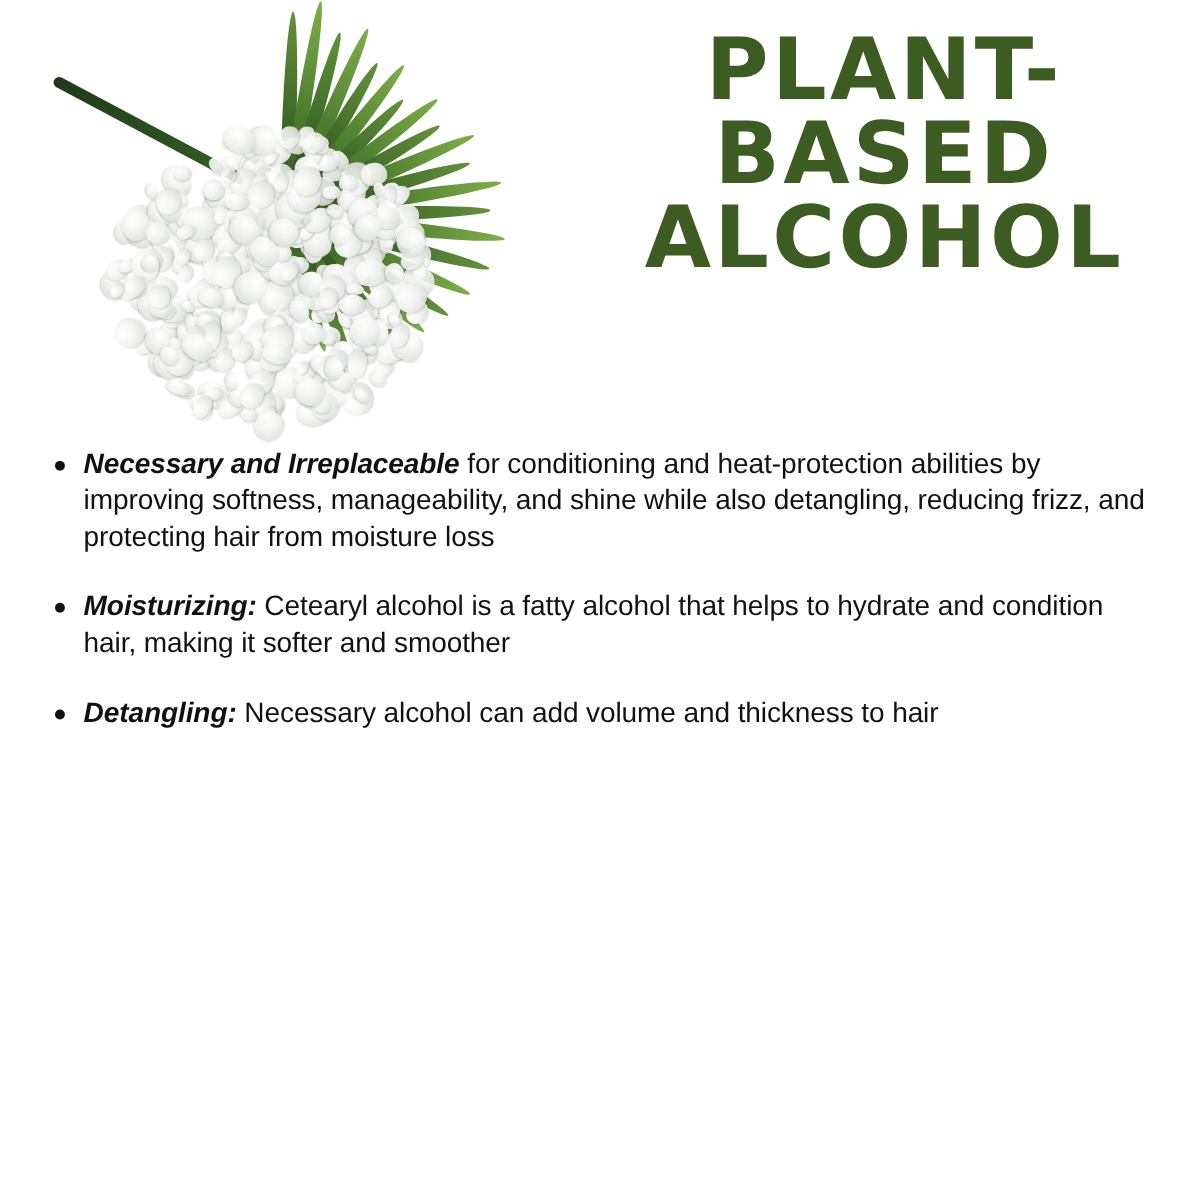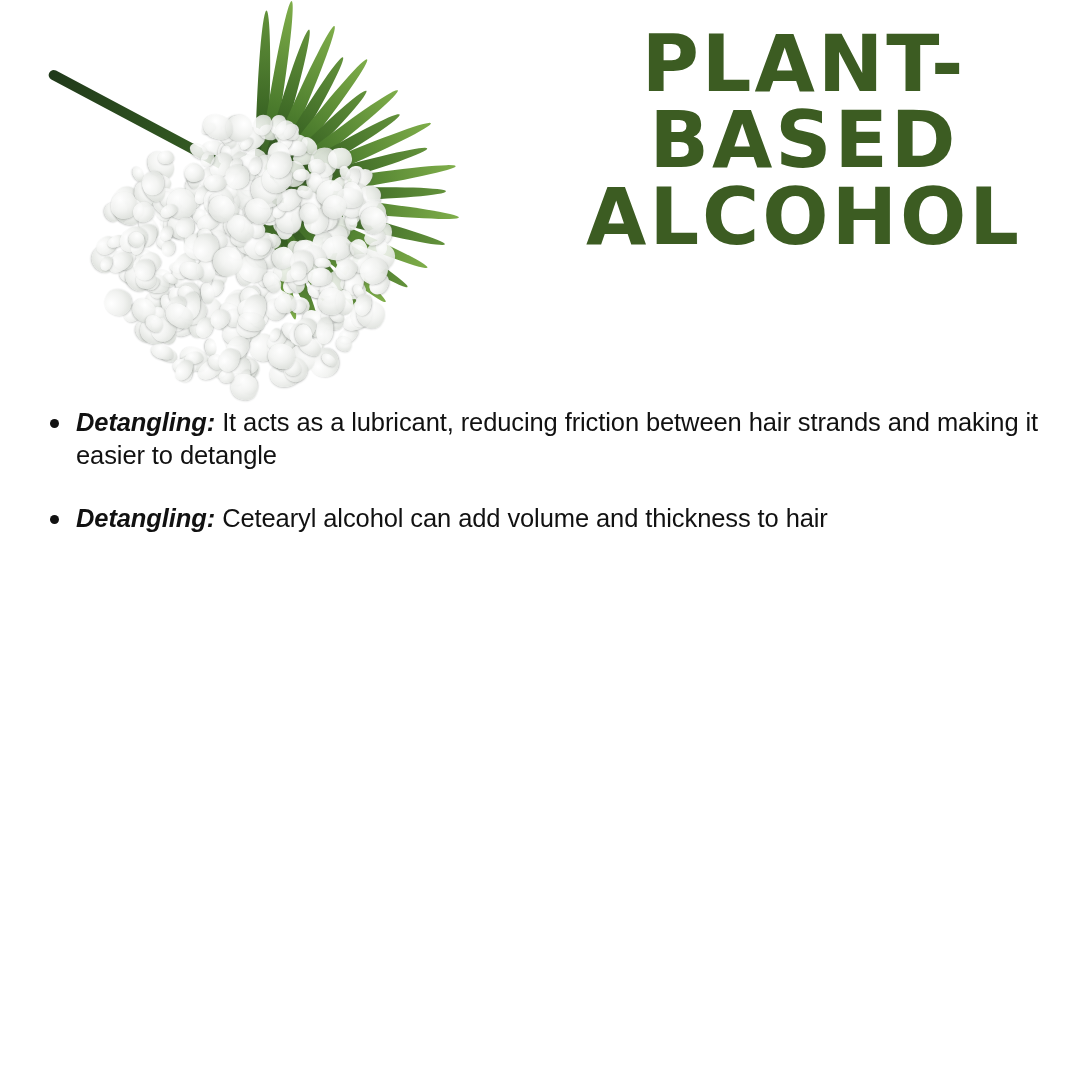--- a/index.html
+++ b/index.html
@@ -602,28 +602,31 @@
       <span class="line l1">PLANT-</span>
       <span class="line l2">BASED</span>
       <span class="line l4">ALCOHOL</span>
     </div>
 
   </div>
 
   <div class="bullets">
     <ul class="bullet-list">
 
-
-
-
       <li class="bullet">
-        <span class="lead">Detangling:</span><span> It acts as a lubricant, reducing friction between hair strands and making it easier to detangle</span>
+        <span class="lead">Necessary and Irreplaceable</span><span> for conditioning and heat-protection abilities by improving softness, manageability, and shine while also detangling, reducing frizz, and protecting hair from moisture loss</span>
       </li>
 
+
       <li class="bullet">
-        <span class="lead">Detangling:</span><span> Cetearyl alcohol can add volume and thickness to hair</span>
+        <span class="lead">Moisturizing:</span><span> Cetearyl alcohol is a fatty alcohol that helps to hydrate and condition hair, making it softer and smoother</span>
+      </li>
+
+
+      <li class="bullet">
+        <span class="lead">Detangling:</span><span> Necessary alcohol can add volume and thickness to hair</span>
       </li>
 
 
     </ul>
   </div>
 
 </div>
 
 </body></html>

